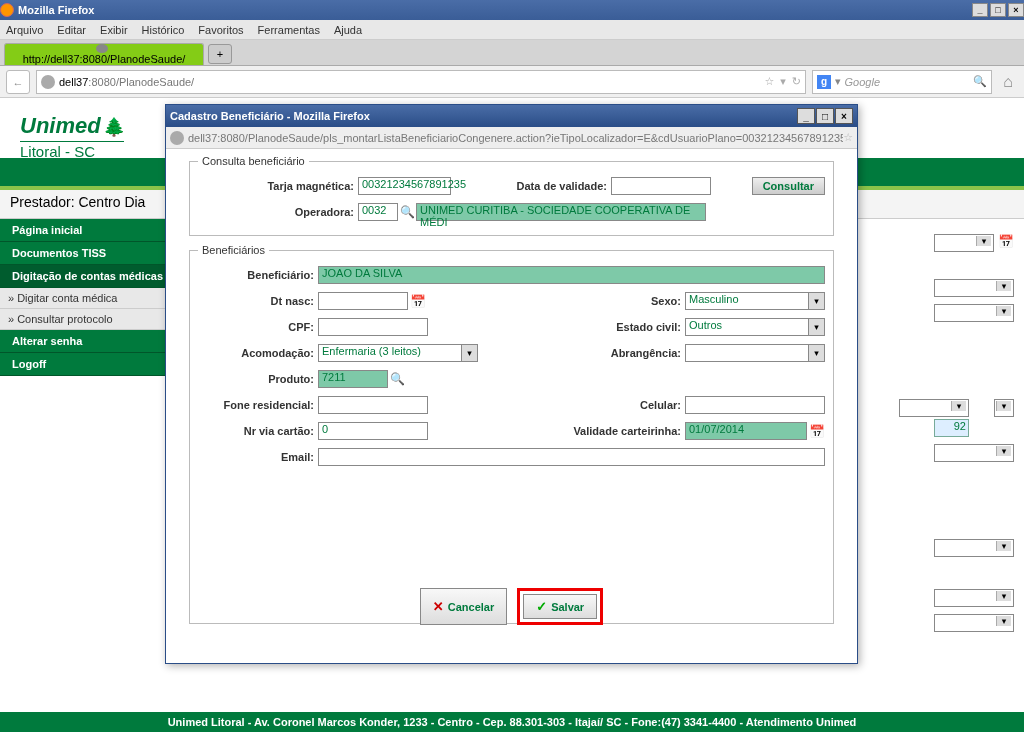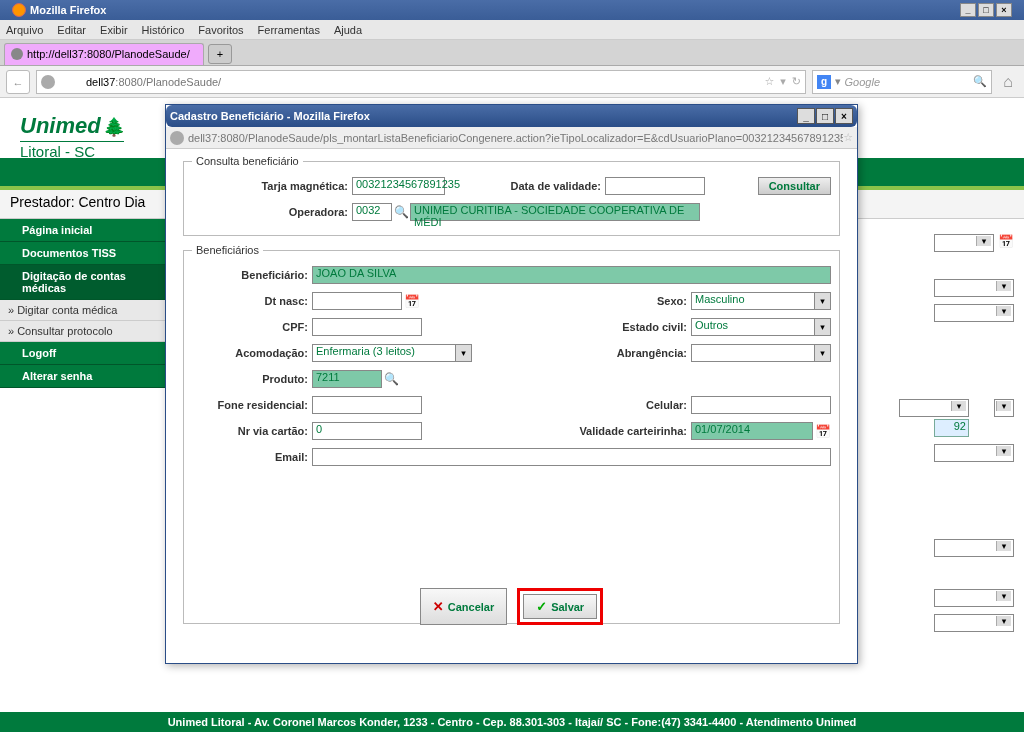--- a/index.html
+++ b/index.html
@@ -1,77 +1,77 @@
 <!DOCTYPE html>
 <html><head>
 <meta charset="utf-8">
 <style>
 * { margin: 0; padding: 0; box-sizing: border-box; font-family: Tahoma, Arial, sans-serif; font-size: 11px; }
 body { background: #fff; width: 1024px; height: 732px; overflow: hidden; position: relative; }
 
 
-.title-bar { background: linear-gradient(#4a6da7, #3a5d97); height: 20px; display: flex; align-items: center; padding: 0 12px; color: #fff; font-weight: bold; }
+.title-bar { background: linear-gradient(#4a6da7, #3a5d97); height: 20px; display: flex; align-items: center; padding: 0 0; color: #fff; font-weight: bold; }
 .title-bar .ff-icon { width: 14px; height: 14px; background: #ff9500; border-radius: 50%; margin-right: 4px; border: 1px solid #c66; }
 .title-bar .win-controls { margin-left: auto; display: flex; gap: 2px; }
 .title-bar .win-btn { width: 16px; height: 14px; background: #ddd; border: 1px solid #888; font-size: 9px; display: flex; align-items: center; justify-content: center; color: #000; }
 
 .menu-bar { background: #e8e8e8; height: 20px; display: flex; align-items: center; padding: 0 6px; gap: 14px; color: #333; border-bottom: 1px solid #ccc; }
 
 .tab-bar { background: #d4d4d4; height: 26px; display: flex; align-items: center; padding: 2px 4px 0 4px; border-bottom: 1px solid #aaa; }
-.tab { background: #f0abfc; border: 1px solid #aaa; border-bottom: none; height: 22px; display: flex; align-items: center; padding: 0 6px; min-width: 200px; border-radius: 3px 3px 0 0; }
+.tab { background: #84cc16; border: 1px solid #aaa; border-bottom: none; height: 22px; display: flex; align-items: center; padding: 0 6px; min-width: 200px; border-radius: 3px 3px 0 0; flex-direction: column; }
 .tab .globe { width: 12px; height: 12px; border-radius: 50%; background: #888; margin-right: 4px; }
 .tab-add { width: 24px; height: 20px; background: #ccc; border: 1px solid #999; margin-left: 4px; display: flex; align-items: center; justify-content: center; border-radius: 3px; }
 
 .nav-bar { background: #f0f0f0; height: 32px; display: flex; align-items: center; padding: 0 6px; gap: 6px; border-bottom: 1px solid #ccc; }
 .nav-btn { width: 24px; height: 24px; border: 1px solid #bbb; border-radius: 3px; background: #fff; display: flex; align-items: center; justify-content: center; color: #888; }
 .url-bar { flex: 1; height: 24px; border: 1px solid #bbb; background: #fff; display: flex; align-items: center; padding: 0 4px; }
 .url-bar .globe2 { width: 14px; height: 14px; border-radius: 50%; background: #aaa; margin-right: 4px; }
 .url-bar .url-text { flex: 1; color: #777; }
-.url-bar .url-text .host { color: #000; margin-left: 27px; }
+.url-bar .url-text .host { color: #000; }
 .url-icons { display: flex; gap: 6px; color: #aaa; }
 .search-box { width: 180px; height: 24px; border: 1px solid #bbb; background: #fff; display: flex; align-items: center; padding: 0 4px; }
 .search-box .g { width: 14px; height: 14px; background: #4285f4; color: #fff; font-weight: bold; display: flex; align-items: center; justify-content: center; margin-right: 4px; font-size: 10px; }
 .home-icon { width: 20px; height: 20px; color: #888; display: flex; align-items: center; justify-content: center; font-size: 16px; }
 
 
 .page { position: relative; height: 634px; overflow: hidden; }
 .header-area { height: 88px; position: relative; }
 .logo-area { position: absolute; left: 20px; top: 15px; }
 .logo-text { font-size: 22px; font-weight: bold; color: #007a3d; font-style: italic; }
 .logo-sub { font-size: 15px; color: #007a3d; border-top: 1px solid #007a3d; margin-top: 2px; padding-top: 1px; }
 .tree-icon { display: inline-block; width: 20px; height: 20px; color: #007a3d; font-size: 18px; }
 .green-stripe { position: absolute; top: 60px; left: 0; right: 0; height: 28px; background: #007a3d; }
 .green-stripe-bottom { position: absolute; top: 88px; left: 0; right: 0; height: 4px; background: #8bc34a; }
 
 .subheader { padding: 8px 10px; font-size: 14px; background: #f4f4f4; border-bottom: 1px solid #ccc; }
 
 .content-area { display: flex; }
 .sidebar { width: 185px; }
-.sidebar-item { background: #007a3d; color: #fff; padding: 5px 22px; border-bottom: 1px solid #00562a; font-weight: bold; }
+.sidebar-item { background: #007a3d; color: #fff; padding: 5px 12px; border-bottom: 1px solid #00562a; font-weight: bold; }
 .sidebar-item.active { background: #005c2e; }
 .sidebar-sub { background: #e8e8e8; color: #333; padding: 4px 8px; border-bottom: 1px solid #ccc; font-weight: normal; }
 
 .main-area { flex: 1; padding: 10px; position: relative; }
 .bg-field { position: absolute; border: 1px solid #7a9; background: #def; height: 18px; }
 .bg-select { position: absolute; border: 1px solid #888; background: #fff; height: 18px; }
 .bg-select::after { content: "▾"; position: absolute; right: 2px; top: 1px; font-size: 9px; background: #ddd; width: 14px; text-align: center; border-left: 1px solid #aaa; }
 .bg-cal { width: 16px; height: 16px; position: absolute; font-size: 13px; }
 
 .footer { position: absolute; bottom: 0; left: 0; right: 0; height: 20px; background: #007a3d; color: #fff; display: flex; align-items: center; justify-content: center; font-weight: bold; font-size: 11px; }
 
 
 .popup { position: absolute; top: 104px; left: 165px; width: 693px; height: 560px; border: 1px solid #2a4d87; background: #fff; box-shadow: 2px 2px 8px rgba(0,0,0,0.3); }
-.popup-title { background: linear-gradient(#4a6da7, #2a4d87); height: 22px; display: flex; align-items: center; padding: 0 4px; color: #fff; font-weight: bold; border-radius: 6px; }
+.popup-title { background: linear-gradient(#4a6da7, #2a4d87); height: 22px; display: flex; align-items: center; padding: 0 4px; color: #fff; font-weight: bold; }
 .popup-title .win-controls { margin-left: auto; display: flex; gap: 1px; }
 .popup-title .win-btn { width: 18px; height: 16px; background: #ddd; border: 1px solid #555; font-size: 10px; display: flex; align-items: center; justify-content: center; color: #000; }
 .popup-url { background: #eee; height: 22px; display: flex; align-items: center; padding: 0 4px; color: #777; border-bottom: 1px solid #ccc; }
 .popup-url .globe3 { width: 14px; height: 14px; border-radius: 50%; background: #aaa; margin-right: 4px; }
 .popup-url .star { margin-left: auto; color: #bbb; }
 
-.popup-body { padding: 6px 17px; }
+.popup-body { padding: 6px 23px; }
 fieldset { border: 1px solid #bbb; padding: 8px; margin-bottom: 8px; }
 legend { padding: 0 4px; color: #333; }
 
 .form-row { display: flex; align-items: center; margin-bottom: 4px; min-height: 22px; }
 .fl { text-align: right; padding-right: 4px; font-weight: bold; color: #333; }
 .fi { height: 18px; border: 1px solid #888; padding: 0 3px; background: #fff; color: #007a3d; }
 .fi.hl { background: #7ec9a8; }
 .sel { height: 18px; border: 1px solid #888; background: #fff; position: relative; padding: 0 3px; color: #007a3d; }
 .sel::after { content: "▾"; position: absolute; right: 0; top: 0; width: 15px; height: 16px; background: #ddd; border-left: 1px solid #888; text-align: center; font-size: 9px; line-height: 16px; color: #000; }
 .cal-icon { width: 16px; display: inline-flex; align-items: center; justify-content: center; font-size: 13px; margin-left: 2px; }
@@ -149,22 +149,22 @@
     <div class="green-stripe-bottom"></div>
   </div>
   <div class="subheader">Prestador: Centro Dia</div>
   <div class="content-area">
     <div class="sidebar">
       <div class="sidebar-item">Página inicial</div>
       <div class="sidebar-item">Documentos TISS</div>
       <div class="sidebar-item active">Digitação de contas médicas</div>
       <div class="sidebar-sub">» Digitar conta médica</div>
       <div class="sidebar-sub">» Consultar protocolo</div>
+      <div class="sidebar-item">Alterar senha</div>
       <div class="sidebar-item">Logoff</div>
-      <div class="sidebar-item">Alterar senha</div>
     </div>
     <div class="main-area">
 
       <div class="bg-select" style="top:15px; right:30px; width:60px;"></div>
       <span class="bg-cal" style="top:15px; right:10px;">📅</span>
       <div class="bg-select" style="top:60px; right:10px; width:80px;"></div>
       <div class="bg-select" style="top:85px; right:10px; width:80px;"></div>
       <div class="bg-select" style="top:180px; right:55px; width:70px;"></div>
       <div class="bg-field" style="top:200px; right:55px; width:35px; text-align:right; padding-right:2px; color:#007a3d;">92</div>
       <div class="bg-select" style="top:180px; right:10px; width:20px;"></div>

